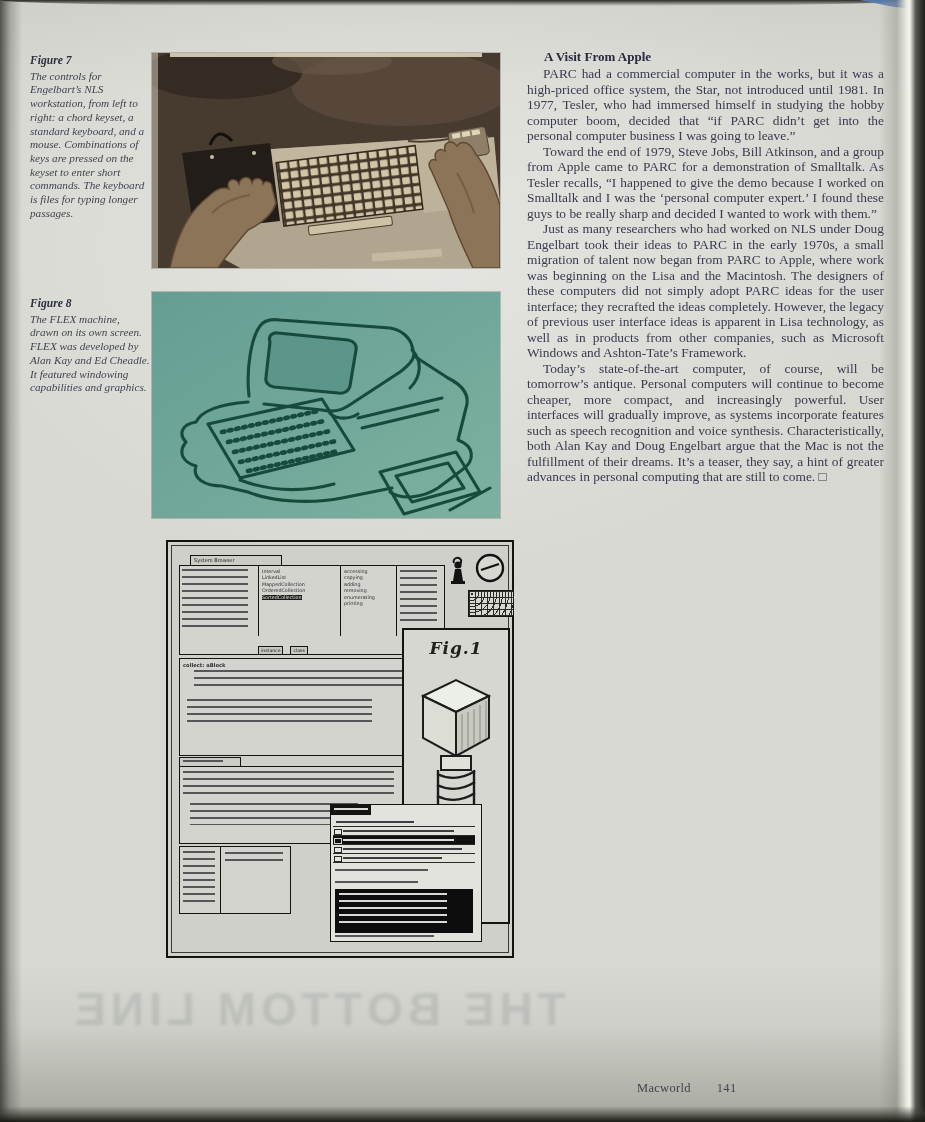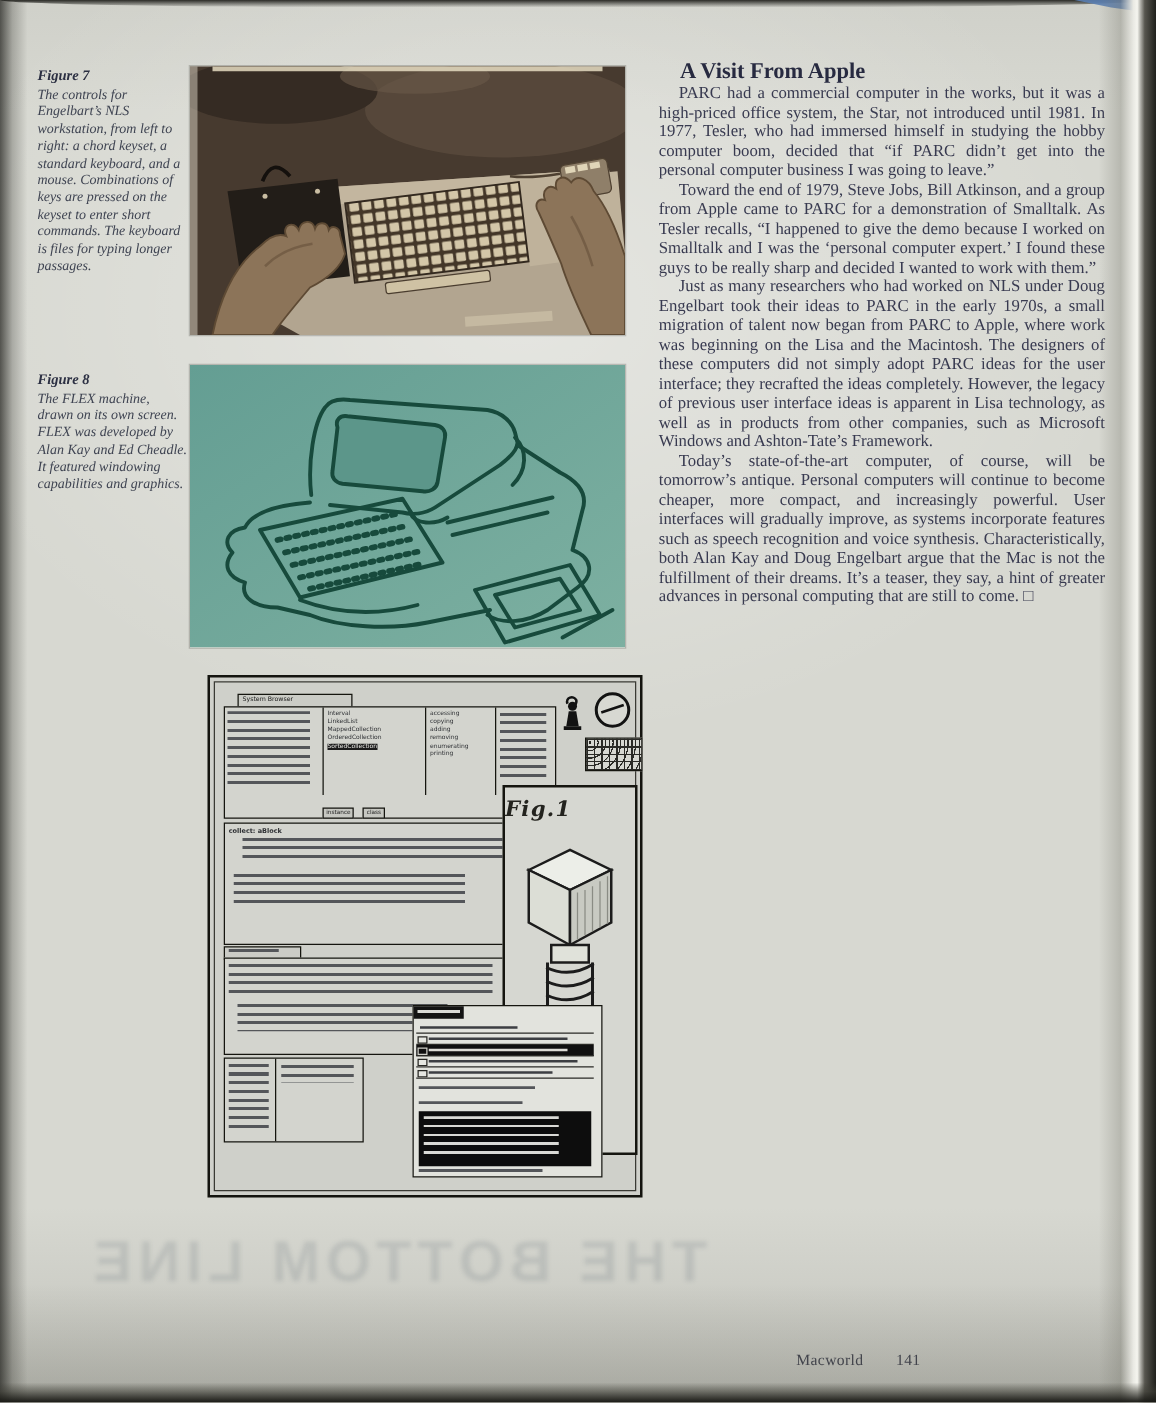--- a/index.html
+++ b/index.html
@@ -23,36 +23,36 @@
   .f9 .inner{position:absolute;inset:3px;border:1px solid #3a3a34;background:#cfd0ca;}
   .tab{position:absolute;border:1px solid #15150f;background:#cbccc6;font-family:"DejaVu Sans",sans-serif;
        font-size:5px;line-height:9px;padding:0 3px;color:#1c1c1c;white-space:nowrap;overflow:hidden;}
   .win{position:absolute;border:1.5px solid #15150f;background:#d3d4ce;}
   .greek{background-image:repeating-linear-gradient(to bottom,#54565a 0 2.4px,transparent 2.4px 7px);}
   .greekw{background-image:repeating-linear-gradient(to bottom,rgba(240,240,235,.9) 0 2px,transparent 2px 7px);}
   .tiny{font-family:"DejaVu Sans",sans-serif;font-size:4.8px;line-height:6.4px;color:#2e3034;white-space:nowrap;}
   .tiny .sel{background:#1b1b1b;color:#e8e8e4;}
   .btn-sm{display:inline-block;border:1px solid #15150f;background:#c6c7c1;font-family:"DejaVu Sans",sans-serif;
           font-size:4.6px;line-height:7px;padding:0 2px;color:#1c1c1c;}
-  .figlabel{font-style:italic;font-weight:bold;font-size:17px;color:#23231e;text-align:left;
+  .figlabel{font-style:italic;font-weight:bold;font-size:17px;color:#23231e;text-align:center;
             font-family:"DejaVu Serif",serif;letter-spacing:1px;}
   .rowitem{height:8px;border-bottom:1px solid #2a2a26;position:relative;}
   .rowitem .bar{position:absolute;left:10px;top:2.5px;height:2.4px;width:78%;background:#3c3e42;}
   .rowitem .brk{position:absolute;left:1px;top:1.5px;width:6px;height:4.5px;border:1px solid #262622;background:#e6e7e1;}
   .rowitem.sel{background:#101010;}
   .rowitem.sel .bar{background:#dddcd6;}
   .rowitem.sel .brk{background:#101010;border-color:#cfcfc8;}
   .gridicon{border:1px solid #15150f;background:#d7d8d2;
      background-image:repeating-linear-gradient(to right,#2a2a26 0 1px,transparent 1px 6px),
                       repeating-linear-gradient(to bottom,#2a2a26 0 1px,transparent 1px 6px),
                       repeating-radial-gradient(circle at 3px 3px,#2a2a26 0 .9px,transparent 1px 6px);}
 
   
   .article{width:357px;color:#383a50;font-size:13.4px;line-height:15.5px;text-align:justify;}
-  .article h2{margin:0 0 1px 17px;font-size:18px;line-height:17px;color:#272a40;}
+  .article h2{margin:0 0 1px 17px;font-size:13px;line-height:17px;color:#272a40;}
   .article p{margin:0;text-indent:16px;}
   .bio{width:274px;color:#3a3d50;font-style:italic;font-size:12.8px;line-height:16px;}
   .dots b{display:inline-block;width:4.6px;height:4.6px;background:#7aa58a;margin-right:4px;vertical-align:2px;}
   .footer{font-size:12.5px;color:#41434e;letter-spacing:.3px;}
   .footer span{margin-right:26px;}
 
   
   .showthrough{transform:scaleX(-1);font-family:"Liberation Sans",sans-serif;font-weight:bold;
      font-size:46px;letter-spacing:5px;color:rgba(72,88,98,.15);filter:blur(1.6px);white-space:nowrap;}
 

